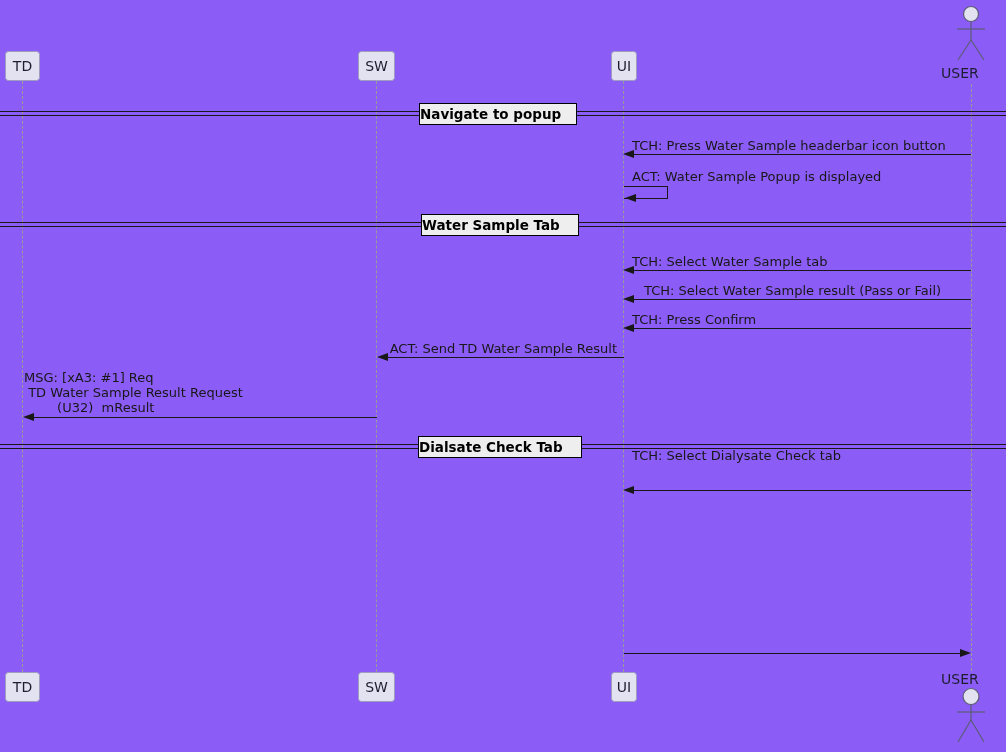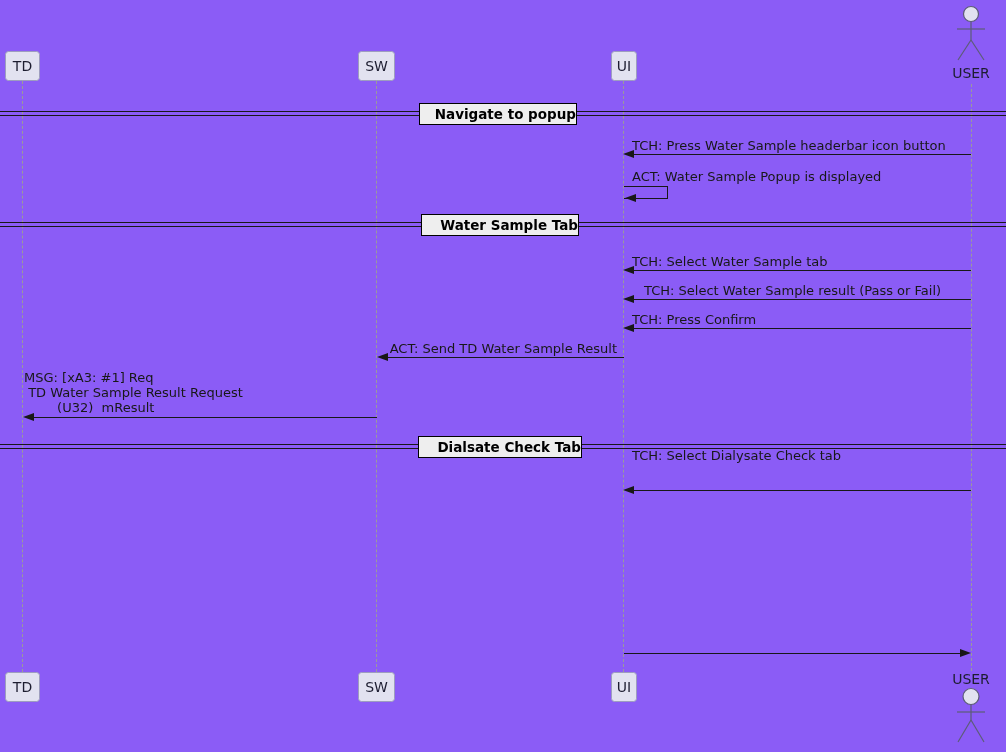--- a/index.html
+++ b/index.html
@@ -8,27 +8,27 @@
     font-family:"DejaVu Sans","Liberation Sans",sans-serif;
     font-size:13px;color:#181818;overflow:hidden;
   }
   .lifeline{position:absolute;width:0;border-left:1px dashed #9a9a9a;}
   .pbox{
     position:absolute;box-sizing:border-box;height:30px;
     background:#E2E2F0;border:1px solid #9d9dbf;border-radius:3.5px;
     display:flex;align-items:center;justify-content:center;
     font-size:14px;color:#1d1d30;
   }
-  .actor-label{position:absolute;width:60px;text-align:center;font-size:14px;color:#1d1d30;}
+  .actor-label{position:absolute;width:60px;text-align:left;font-size:14px;color:#1d1d30;}
   .actor-svg{position:absolute;}
   .divline{position:absolute;left:0;width:1006px;height:0;border-top:1.3px solid #181818;}
   .divbox{
     position:absolute;box-sizing:border-box;height:22px;
     background:#EEEEEE;border:1.8px solid #000000;
-    display:flex;align-items:center;justify-content:flex-end;
+    display:flex;align-items:center;justify-content:flex-start;
     font-weight:bold;font-size:13.5px;color:#000;
   }
   .mlabel{position:absolute;white-space:pre;line-height:15.3px;}
   .aline{position:absolute;height:0;border-top:1.2px solid #181818;}
   .aloop{position:absolute;border:1.2px solid #181818;border-left:none;background:transparent;}
   .ah-left{position:absolute;width:0;height:0;border-style:solid;
     border-width:4.5px 11px 4.5px 0;border-color:transparent #181818 transparent transparent;}
   .ah-right{position:absolute;width:0;height:0;border-style:solid;
     border-width:4.5px 0 4.5px 11px;border-color:transparent transparent transparent #181818;}
   .ralign{text-align:left;}

